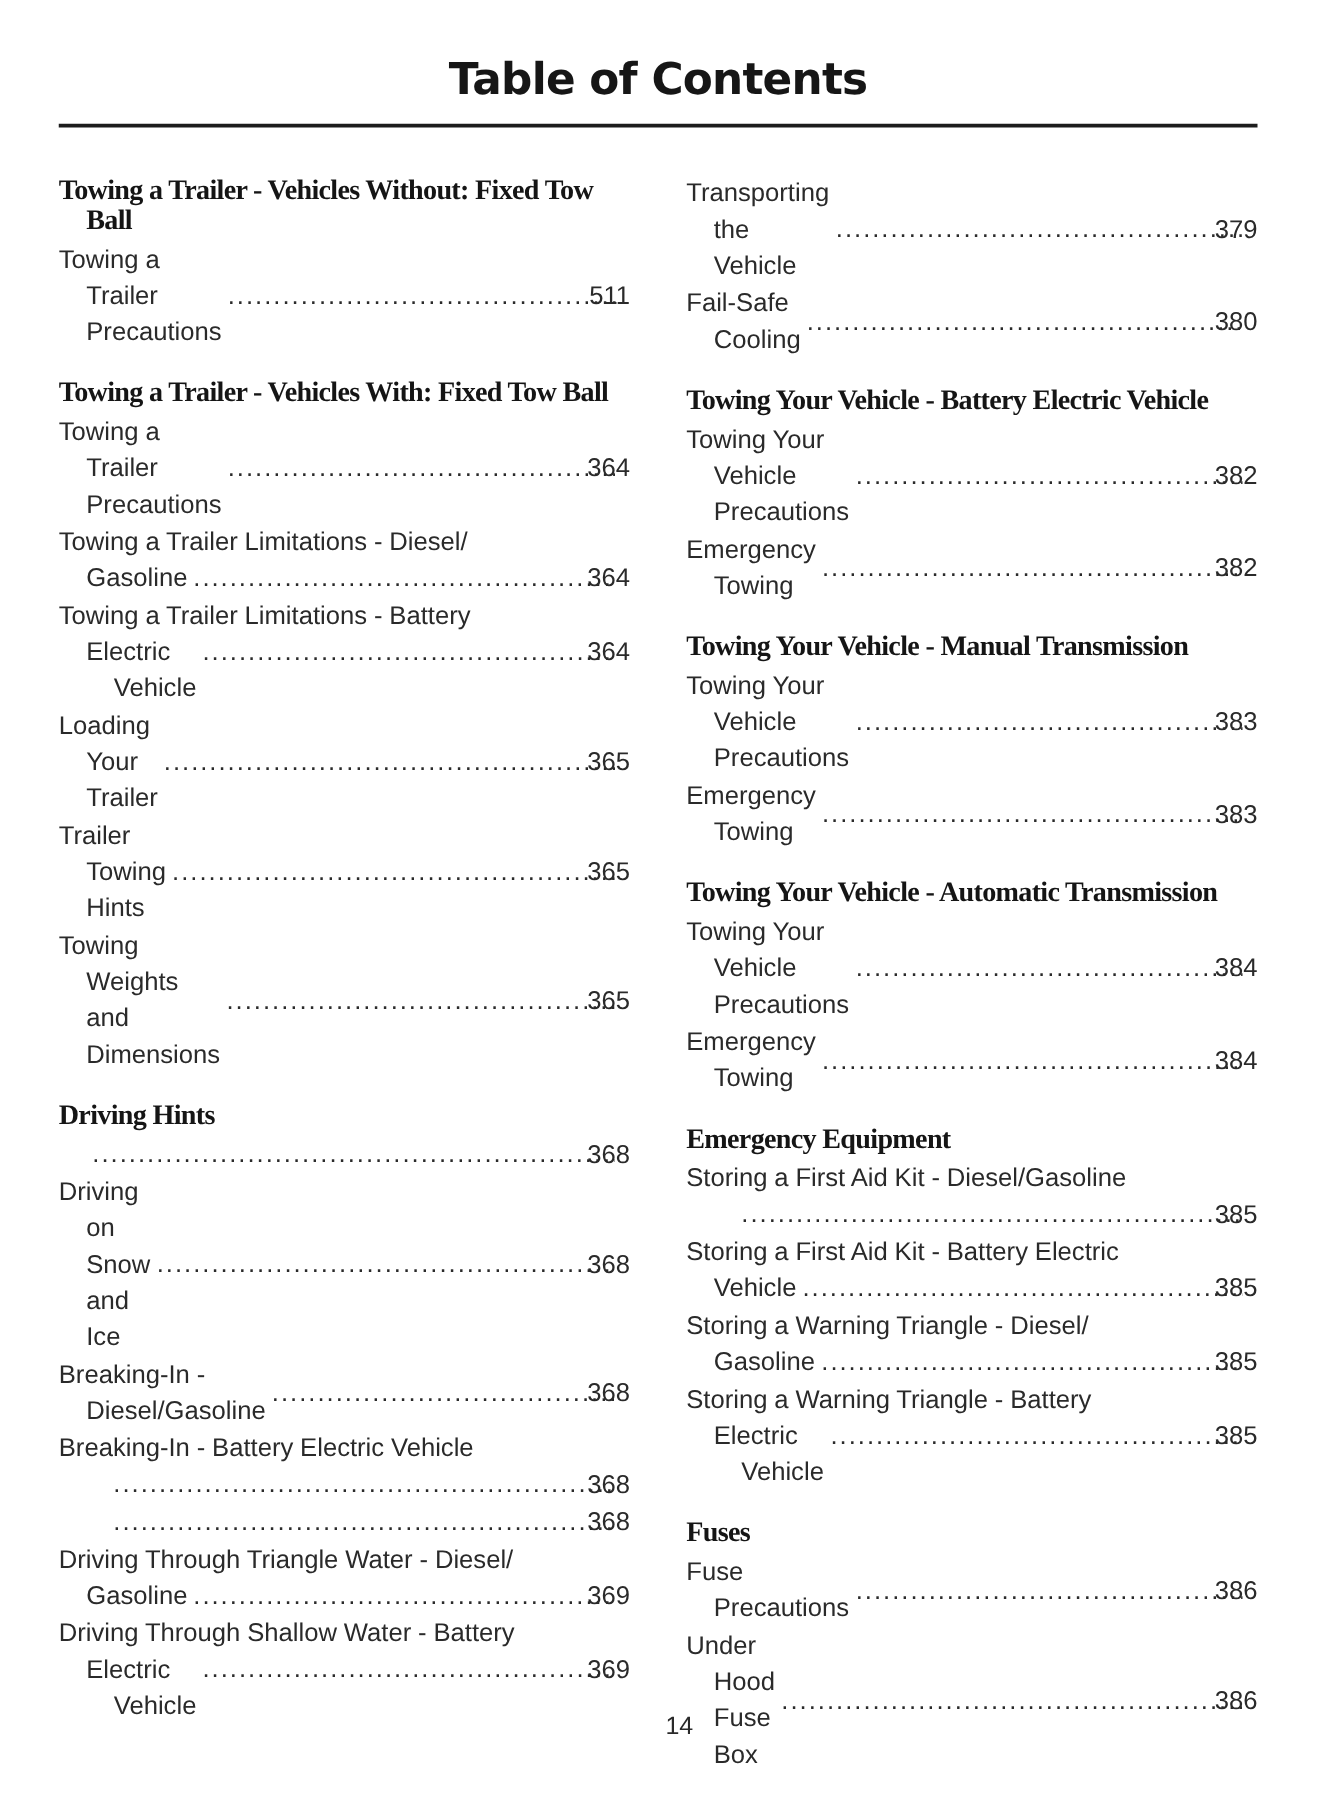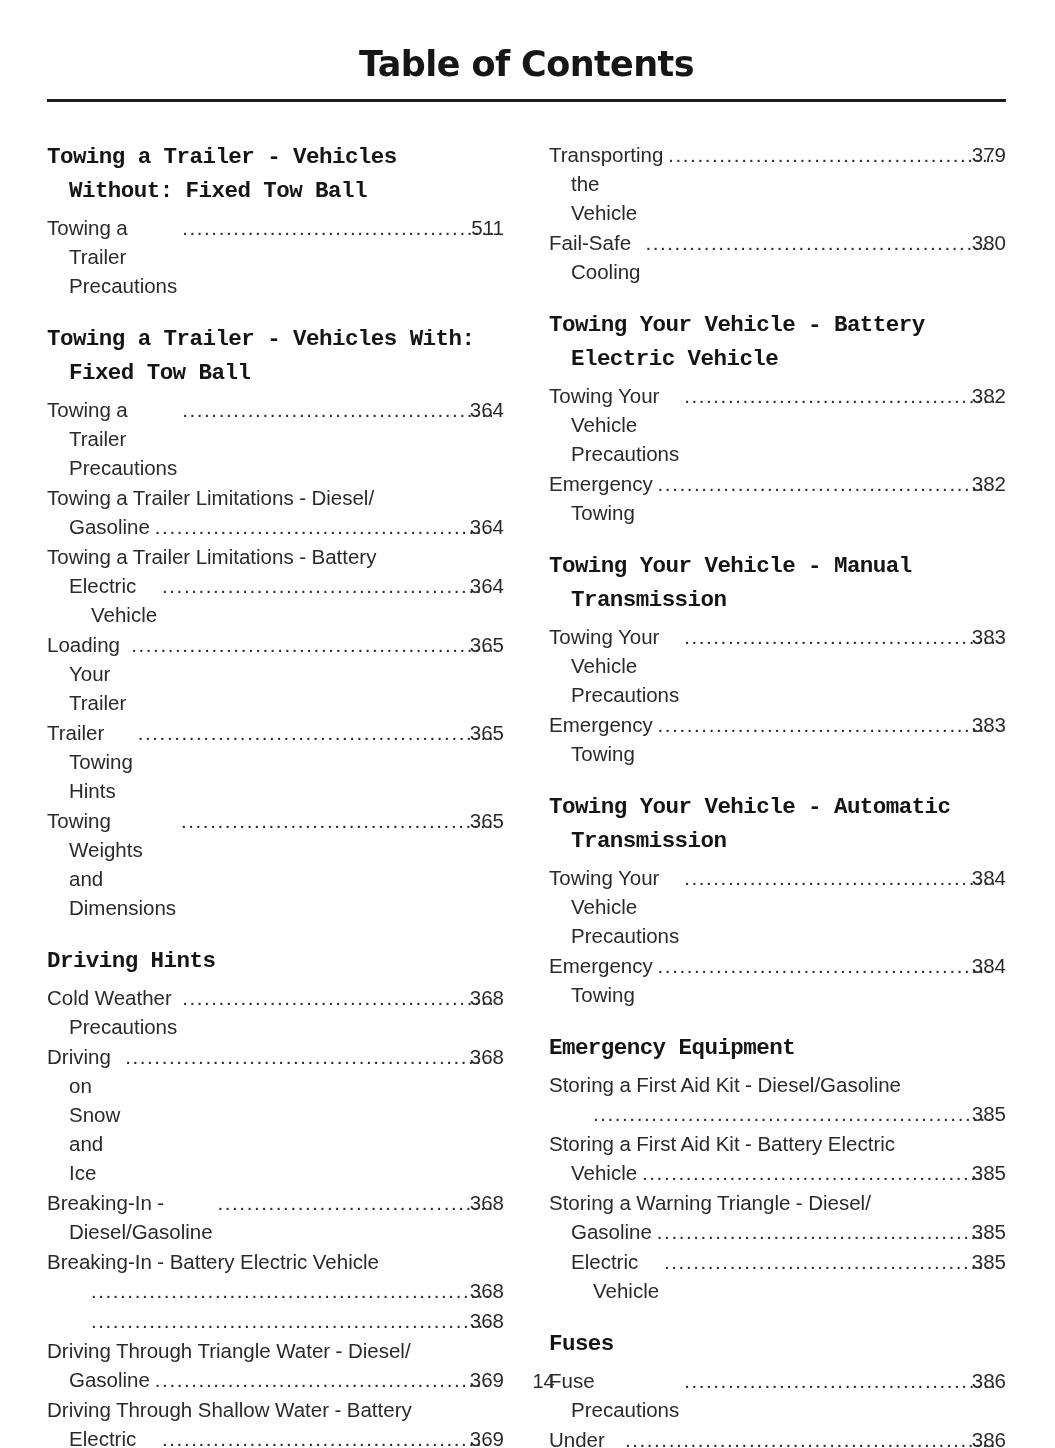--- a/index.html
+++ b/index.html
@@ -49,24 +49,24 @@
     display: flex;
     gap: 45px;
   }
   .col {
     width: 457px;
   }
   .section {
     margin-bottom: 0px;
   }
   .section-heading {
-    font-family: Liberation Mono, monospace;
+    font-family: Liberation Serif, serif;
     font-weight: bold;
     font-size: 22.5px;
-    line-height: 34px;
+    line-height: 24px;
     letter-spacing: -0.55px;
     color: #151515;
     padding-left: 22px;
     text-indent: -22px;
     margin-top: 22px;
     margin-bottom: 5px;
   }
   .section:first-child > .section-heading {
     margin-top: 0;
   }
@@ -76,21 +76,21 @@
     line-height: 29px;
     color: #2a2a2a;
     padding-left: 22px;
     text-indent: -22px;
     margin-bottom: 1px;
     position: relative;
     word-spacing: -0.2px;
   }
   .entry .row {
     display: flex;
-    align-items: flex-start;
+    align-items: center;
     width: 100%;
   }
   .entry .etitle {
     white-space: pre-wrap;
   }
   .entry .leader {
     flex: 1 1 auto;
     overflow: hidden;
     white-space: nowrap;
     margin: 0 0px 0 5px;
@@ -189,21 +189,20 @@
               <span class="etitle">Towing Weights and Dimensions</span>
               <span class="leader">........................................................................................................................................................................................................</span>
               <span class="pg">365</span>
             </div>
           </div>
         </div>
         <div class="section">
           <div class="section-heading">Driving Hints</div>
           <div class="entry">
             <div class="row">
-              <span class="etitle">Cold Weather Precautions</span>
               <span class="leader">........................................................................................................................................................................................................</span>
               <span class="pg">368</span>
             </div>
           </div>
           <div class="entry">
             <div class="row">
               <span class="etitle">Driving on Snow and Ice</span>
               <span class="leader">........................................................................................................................................................................................................</span>
               <span class="pg">368</span>
             </div>
@@ -336,20 +335,21 @@
           </div>
           <div class="entry wrap">
             <span class="etitle-block">Storing a Warning Triangle - Diesel/</span>
             <div class="wrapline">
               <span class="etitle" style="margin-right: 5px;">Gasoline</span>
               <span class="leader">........................................................................................................................................................................................................</span>
               <span class="pg">385</span>
             </div>
           </div>
           <div class="entry wrap">
+            <span class="etitle-block">Storing a Warning Triangle - Battery</span>
             <div class="wrapline">
               <span class="etitle" style="margin-right: 5px;">Electric Vehicle</span>
               <span class="leader">........................................................................................................................................................................................................</span>
               <span class="pg">385</span>
             </div>
           </div>
         </div>
         <div class="section">
           <div class="section-heading">Fuses</div>
           <div class="entry">

